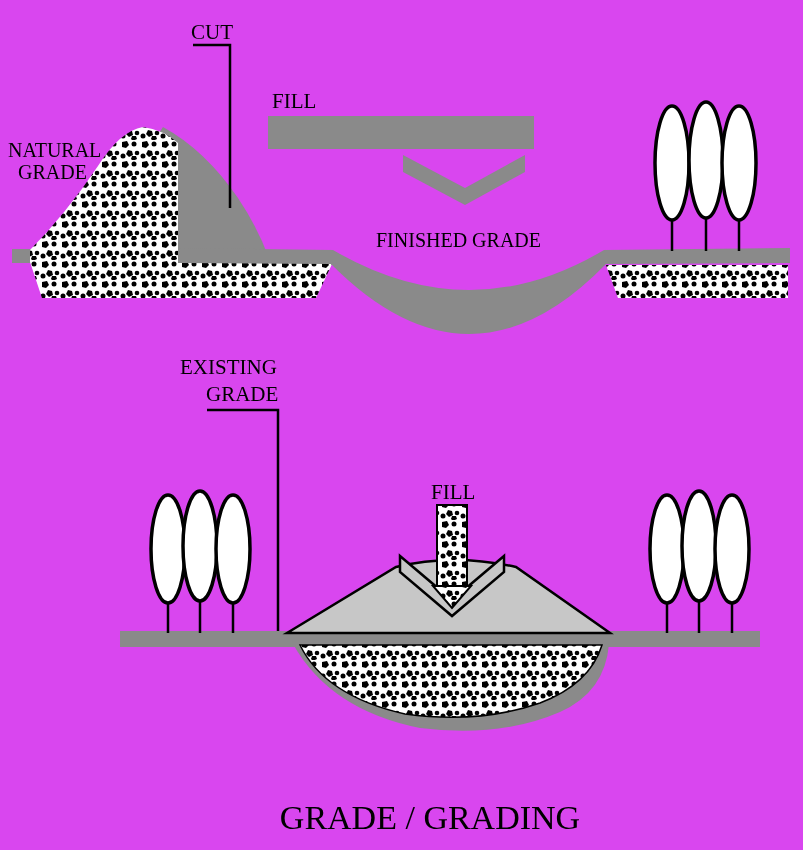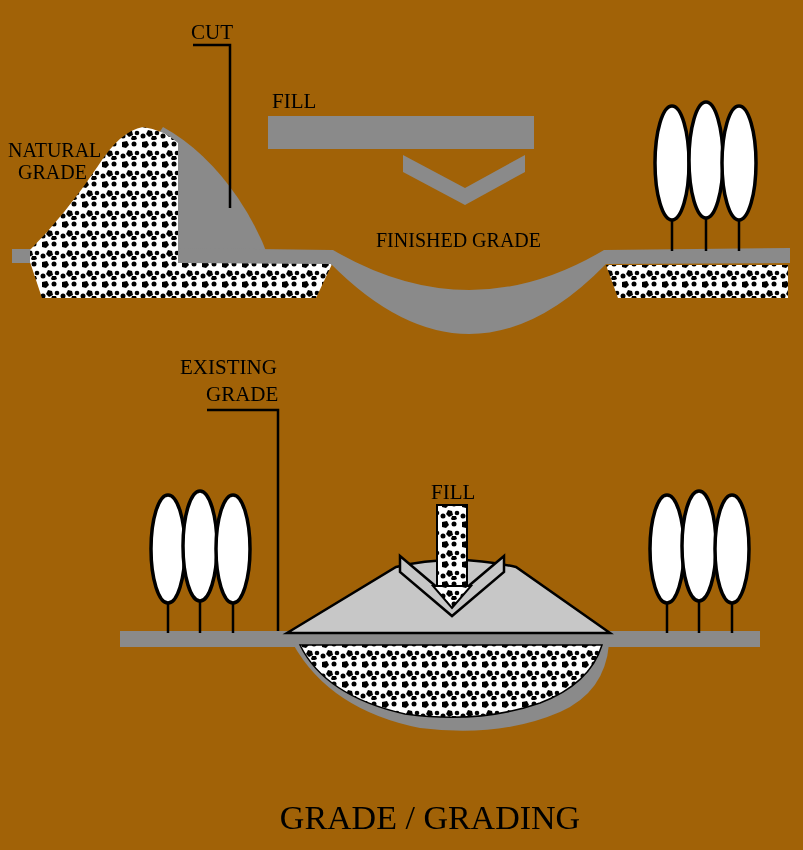--- a/index.html
+++ b/index.html
@@ -3,21 +3,21 @@
 <meta charset="utf-8">
 <style>
   html, body {
     margin: 0;
     padding: 0;
     background: #ffffff;
   }
   .canvas {
     width: 803px;
     height: 850px;
-    background: #a16207;
+    background: #d946ef;
     position: relative;
   }
   svg { display: block; }
   text {
     font-family: "Liberation Serif", "DejaVu Serif", serif;
     fill: #000000;
   }
   .label   { font-size: 21px; }
   .label-sm{ font-size: 20px; }
   .title   { font-size: 34px; }

